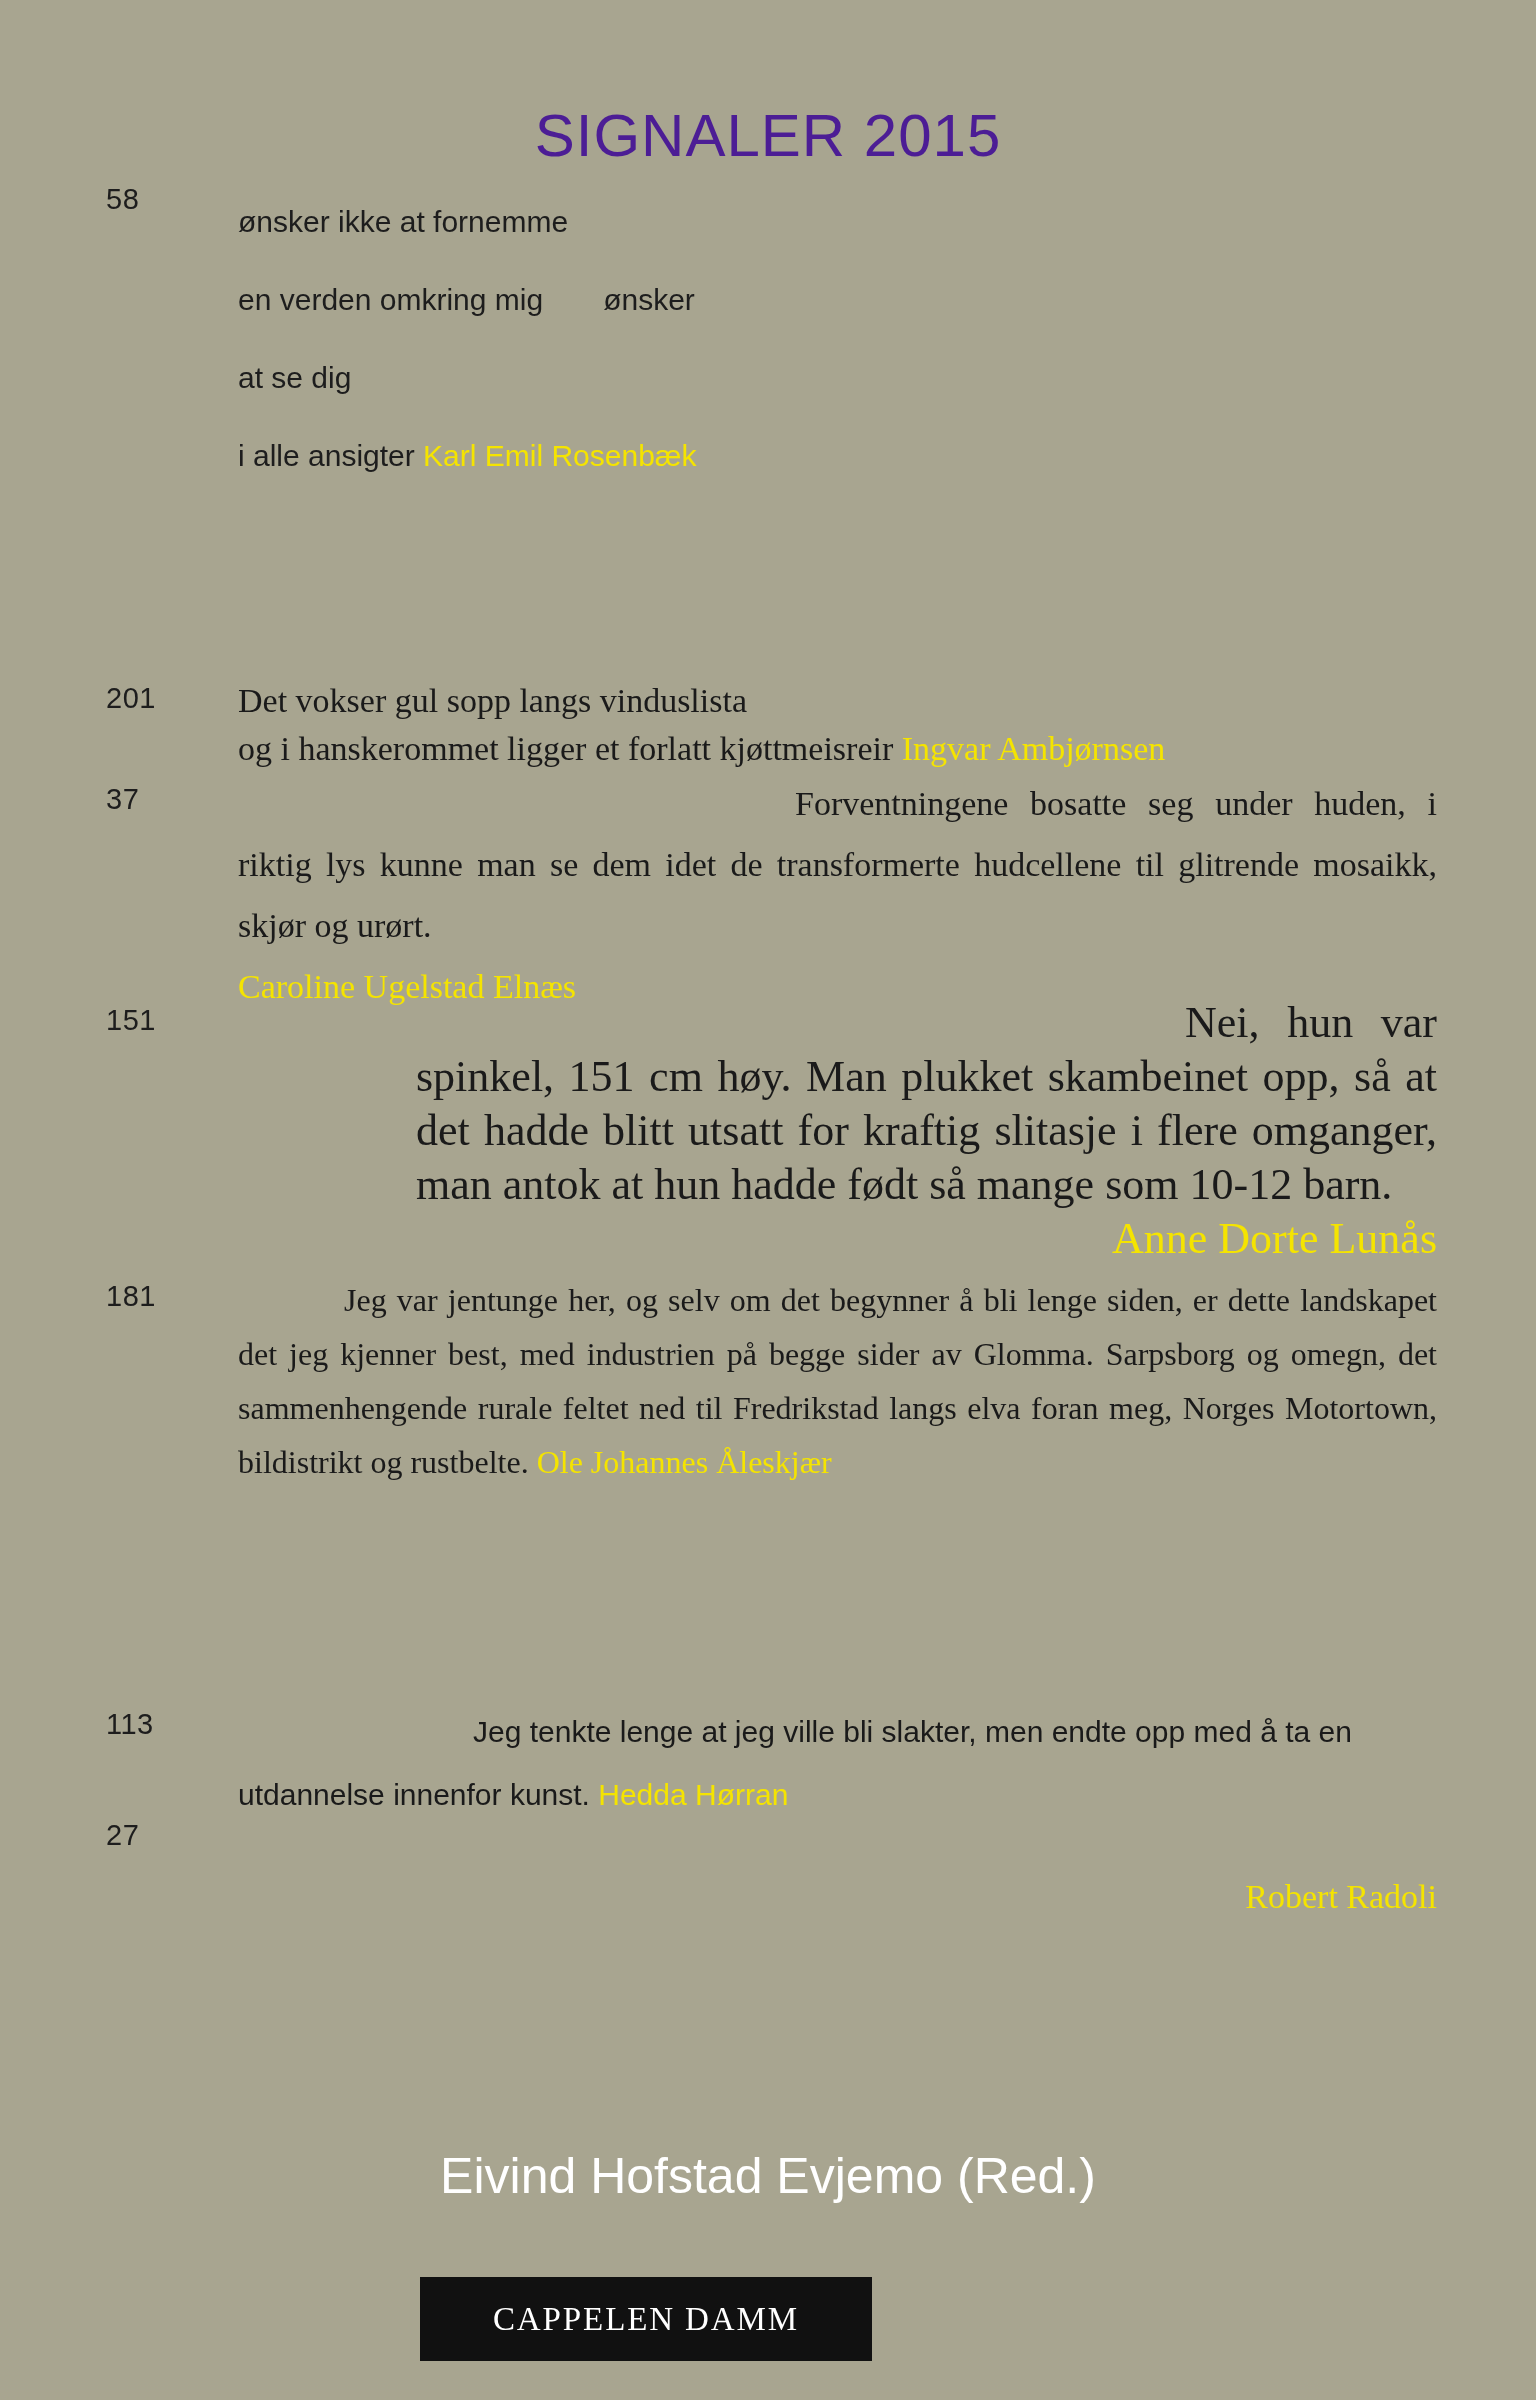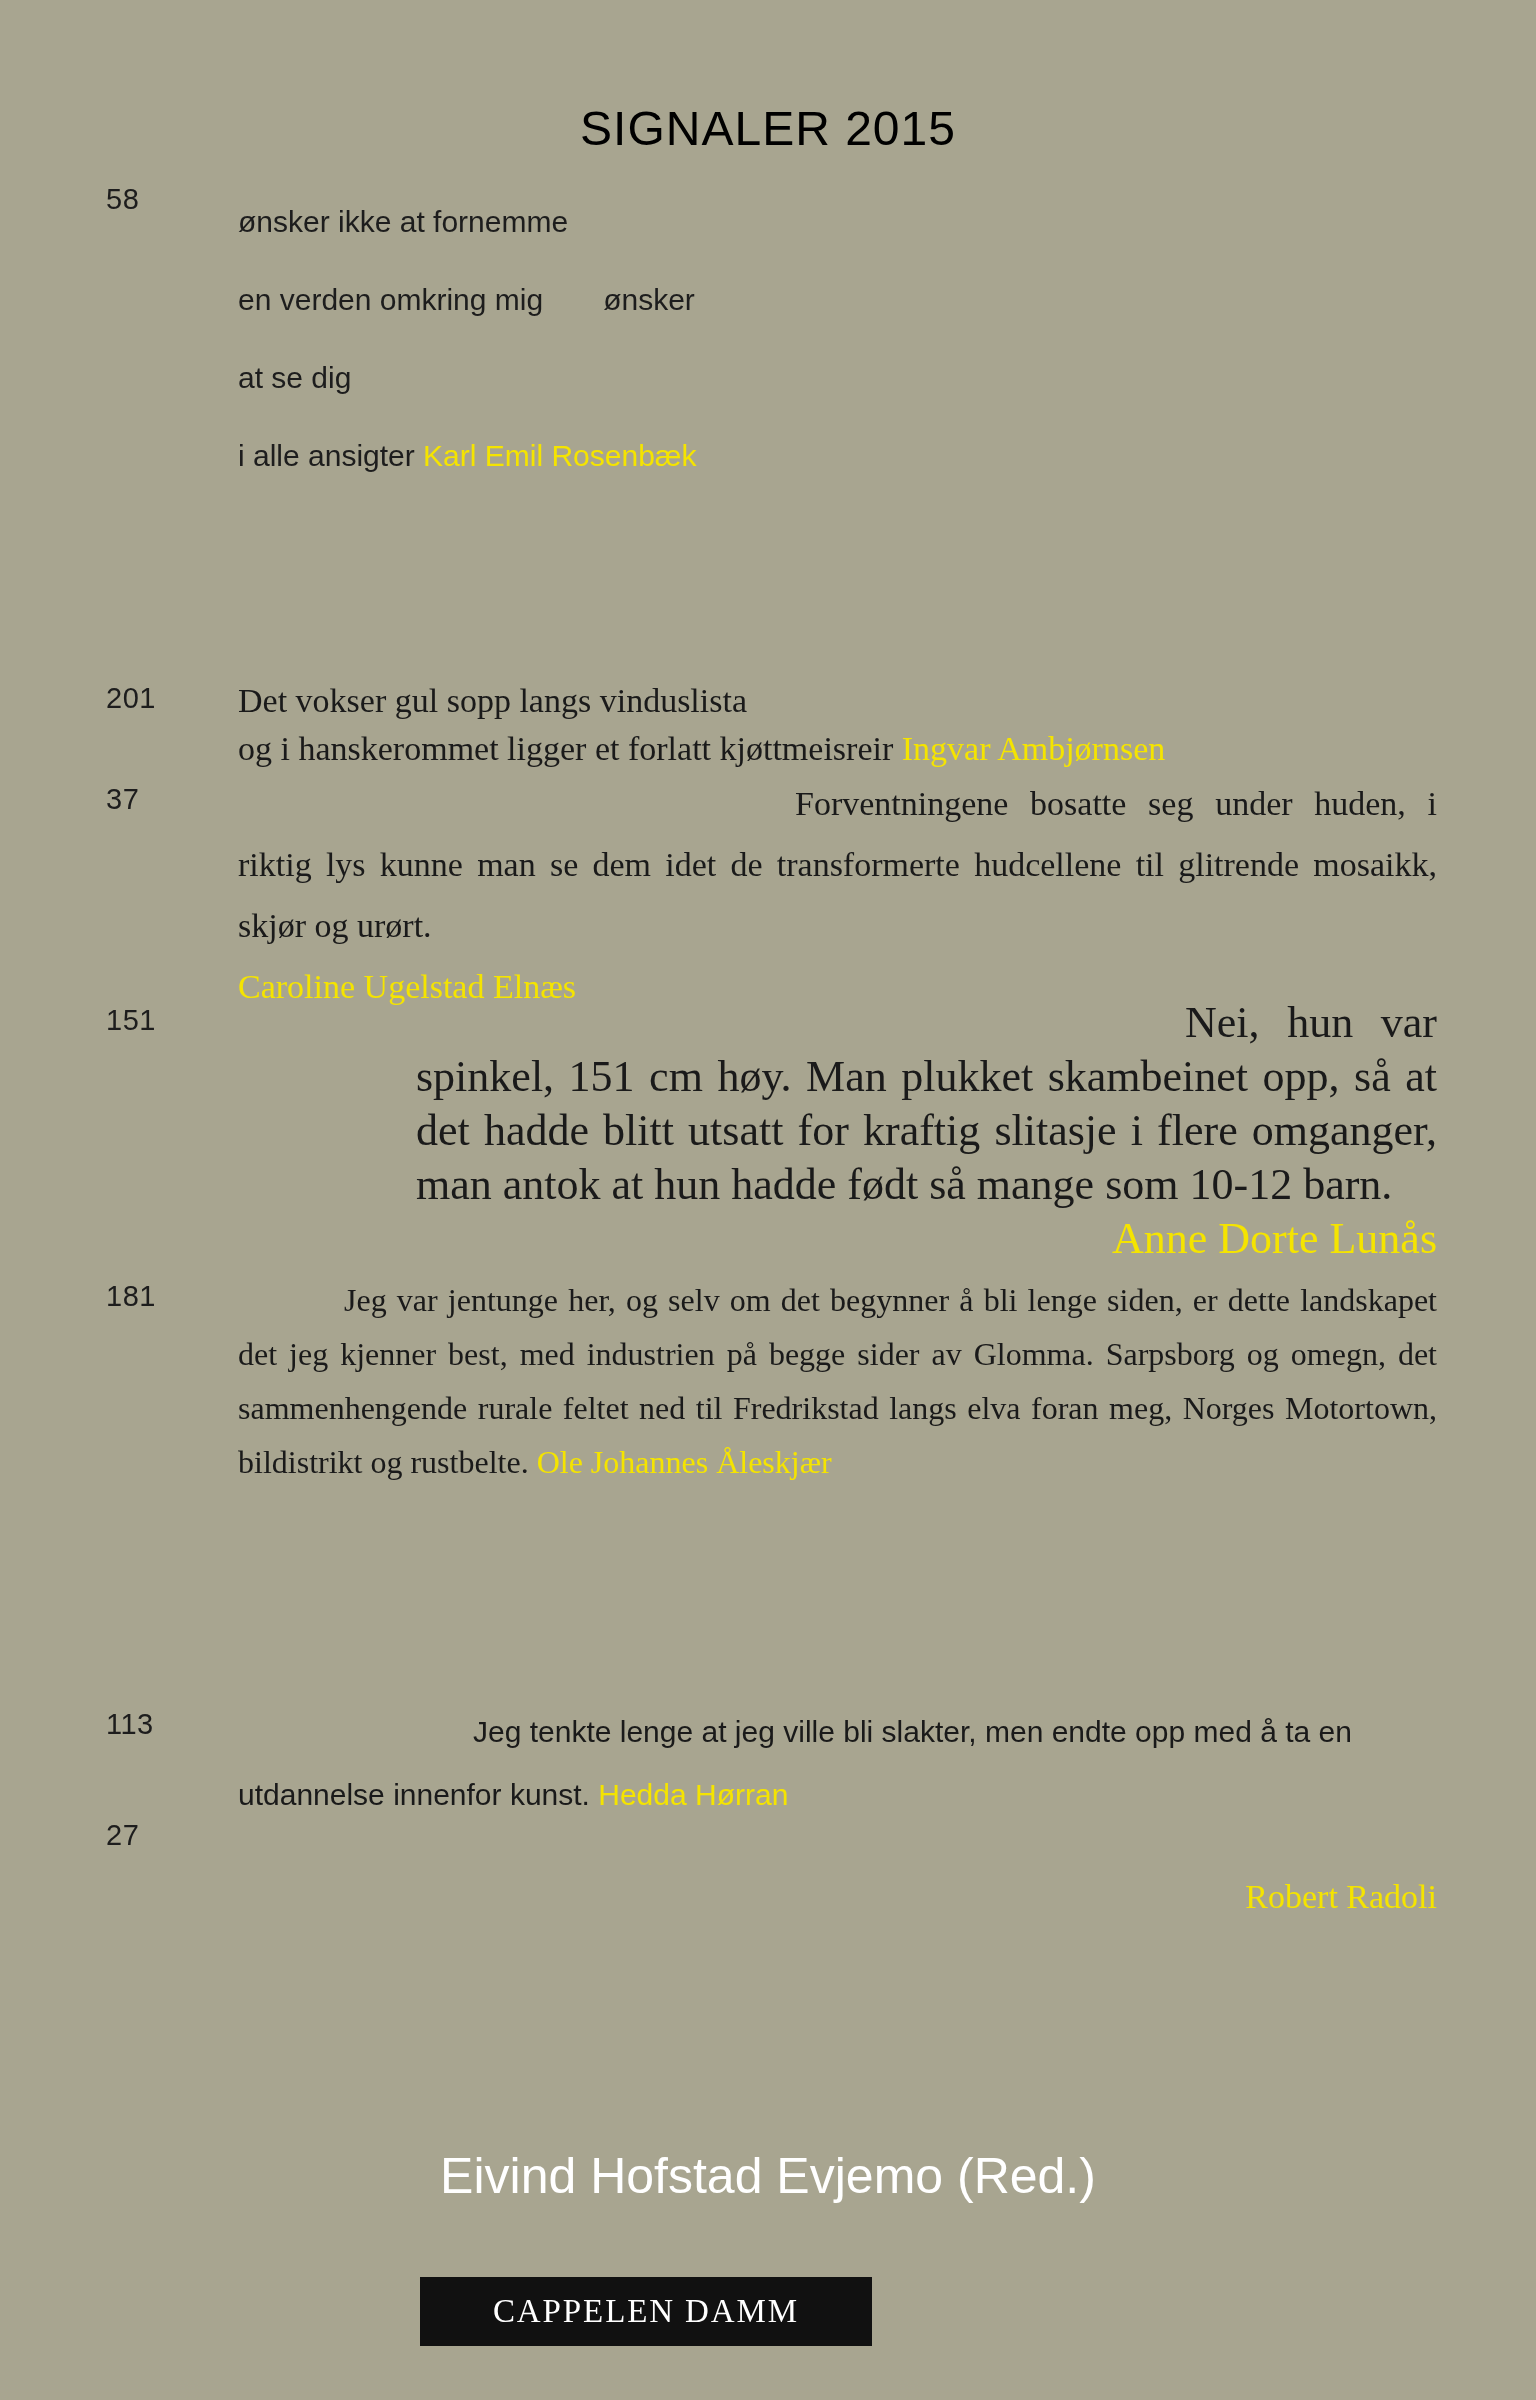--- a/index.html
+++ b/index.html
@@ -23,23 +23,23 @@
   }
 
   
   .cover-title {
     position: absolute;
     top: 101px;
     left: 0;
     width: 1536px;
     text-align: center;
     font-family: "Liberation Sans", sans-serif;
-    font-size: 48px;
+    font-size: 60px;
     letter-spacing: 1px;
-    color: #000000;
+    color: #4c1d95;
     font-weight: 400;
   }
   .pagenum {
     position: absolute;
     font-family: "Liberation Sans", sans-serif;
     font-size: 29px;
     color: #1d1d1d;
     letter-spacing: 0.5px;
   }
   .author {
@@ -170,21 +170,21 @@
     font-size: 50px;
     color: #ffffff;
   }
 
   
   .logo {
     position: absolute;
     left: 420px;
     top: 2277px;
     width: 452px;
-    height: 69px;
+    height: 84px;
     background: #111111;
     color: #ffffff;
     display: flex;
     align-items: center;
     justify-content: center;
     font-family: "Liberation Serif", serif;
     font-size: 33px;
     letter-spacing: 1.9px;
   }
 </style>

